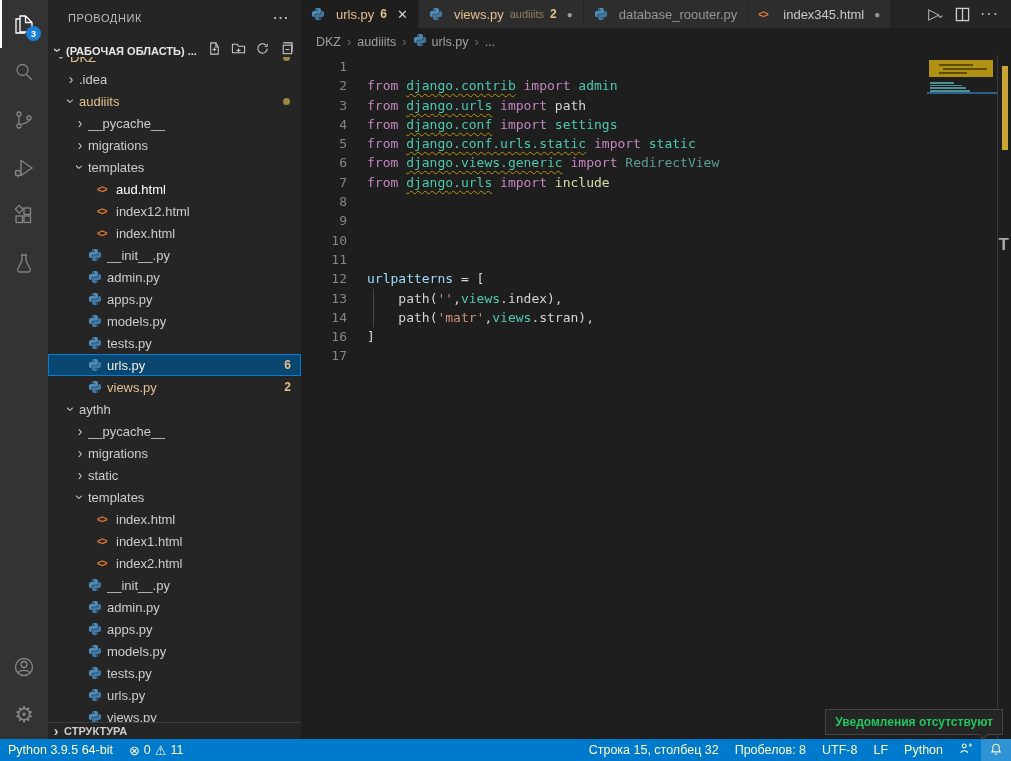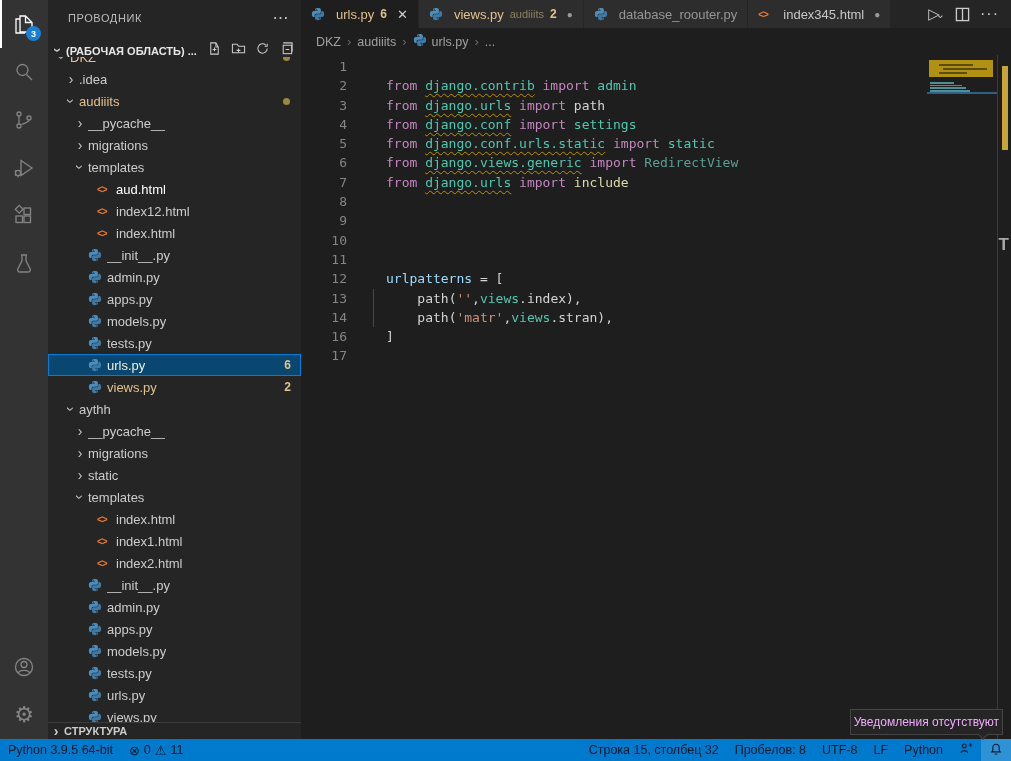--- a/index.html
+++ b/index.html
@@ -73,21 +73,21 @@
   .breadcrumb { height:27px; display:flex; align-items:center; gap:6px; padding-left:15px;
     font-size:12.5px; color:#a0a0a0; background:#1e1e1e; flex:none; }
   .breadcrumb .sep { color:#6a6a6a; font-size:13px; }
   .breadcrumb .bc-item { display:flex; align-items:center; gap:5px; cursor:pointer; }
 
   .editor { flex:1; display:flex; position:relative; min-height:0; }
   .code { flex:1; padding-top:2px; font-family:"DejaVu Sans Mono", monospace; font-size:13px;
     position:relative; overflow:hidden; }
   .cl { display:flex; height:19.3px; line-height:19.3px; white-space:pre; position:relative; }
   .cl .ln { width:46px; text-align:right; color:#858585; flex:none; }
-  .cl .ct { margin-left:39px; }
+  .cl .ct { margin-left:20px; }
   .cl.cur { box-shadow: inset 0 1px 0 #333333, inset 0 -1px 0 #333333; }
   .cl.cur .ln { color:#c6c6c6; }
   .cl.ig::before { content:''; position:absolute; left:72px; top:0; bottom:0;
     border-left:1px solid #474747; }
   .c-kw { color:#c586c0; } .c-mod { color:#4ec9b0; } .c-teal { color:#4ec9b0; }
   .c-tealdim { color:#5b9e94; } .c-fn { color:#dcdcaa; } .c-var { color:#9cdcfe; }
   .c-str { color:#ce9178; } .c-pl { color:#d4d4d4; }
   .c-sq { text-decoration:underline wavy #b89500 1px; text-underline-offset:3px; }
   .c-bm { outline:1px solid #6e6e6e; outline-offset:-1px; }
 
@@ -96,32 +96,32 @@
   .mm-warn { position:absolute; left:2px; top:5px; width:64px; height:17px; background:#b19114; }
   .mm-warn .dk { position:absolute; height:2px; background:#5c4d07; }
   .mm-lines { position:absolute; left:3px; top:27px; }
   .mm-lines div { height:1.7px; margin-bottom:1px; background:#4e8f96; }
   .mm-cur { position:absolute; left:0; right:0; top:37px; height:2px; background:#2d6086; }
   .oruler { width:14px; flex:none; position:relative; border-left:1px solid #3a3a3a; }
   .ov-warn { position:absolute; right:3px; top:11px; width:6px; height:84px; background:#c8a439; }
   .ov-T { position:absolute; right:2px; top:180px; color:#a9a9a9; font-size:17px; font-weight:bold; }
 
   
-  .statusbar { height:22px; background:#0e7ad3; background:#007acc; color:#0f172a;
+  .statusbar { height:22px; background:#0e7ad3; background:#007acc; color:#fef9c3;
     display:flex; align-items:center; font-size:12.5px; }
   .sb-left { display:flex; align-items:center; height:100%; }
   .sb-right { margin-left:auto; display:flex; align-items:center; height:100%; }
   .st-item { display:flex; align-items:center; gap:4px; padding:0 8px; height:100%; cursor:pointer; }
   .st-item.hov { background:rgba(255,255,255,.18); }
   .st-glyph { font-size:13px; line-height:1; }
   .st-svg { width:14px; height:14px; stroke:currentColor; fill:none; stroke-width:1.2; }
 
   
   .tooltip { position:absolute; right:8px; bottom:26px; background:#252526;
-    border:1px solid #454545; color:#f0abfc; font-size:12px; padding:5px 3px; z-index:5; }
+    border:1px solid #454545; color:#22c55e; font-size:12px; padding:5px 9px; z-index:5;font-weight:bold; }
   .tooltip::after { content:''; position:absolute; right:15px; bottom:-4px; width:7px; height:7px;
     background:#252526; border-right:1px solid #454545; border-bottom:1px solid #454545;
     transform:rotate(45deg); }
   .pos-wrap { position:relative; width:1011px; height:761px; }
 </style>
 </head>
 <body>
 
 <div class="pos-wrap">
   <div class="app">

